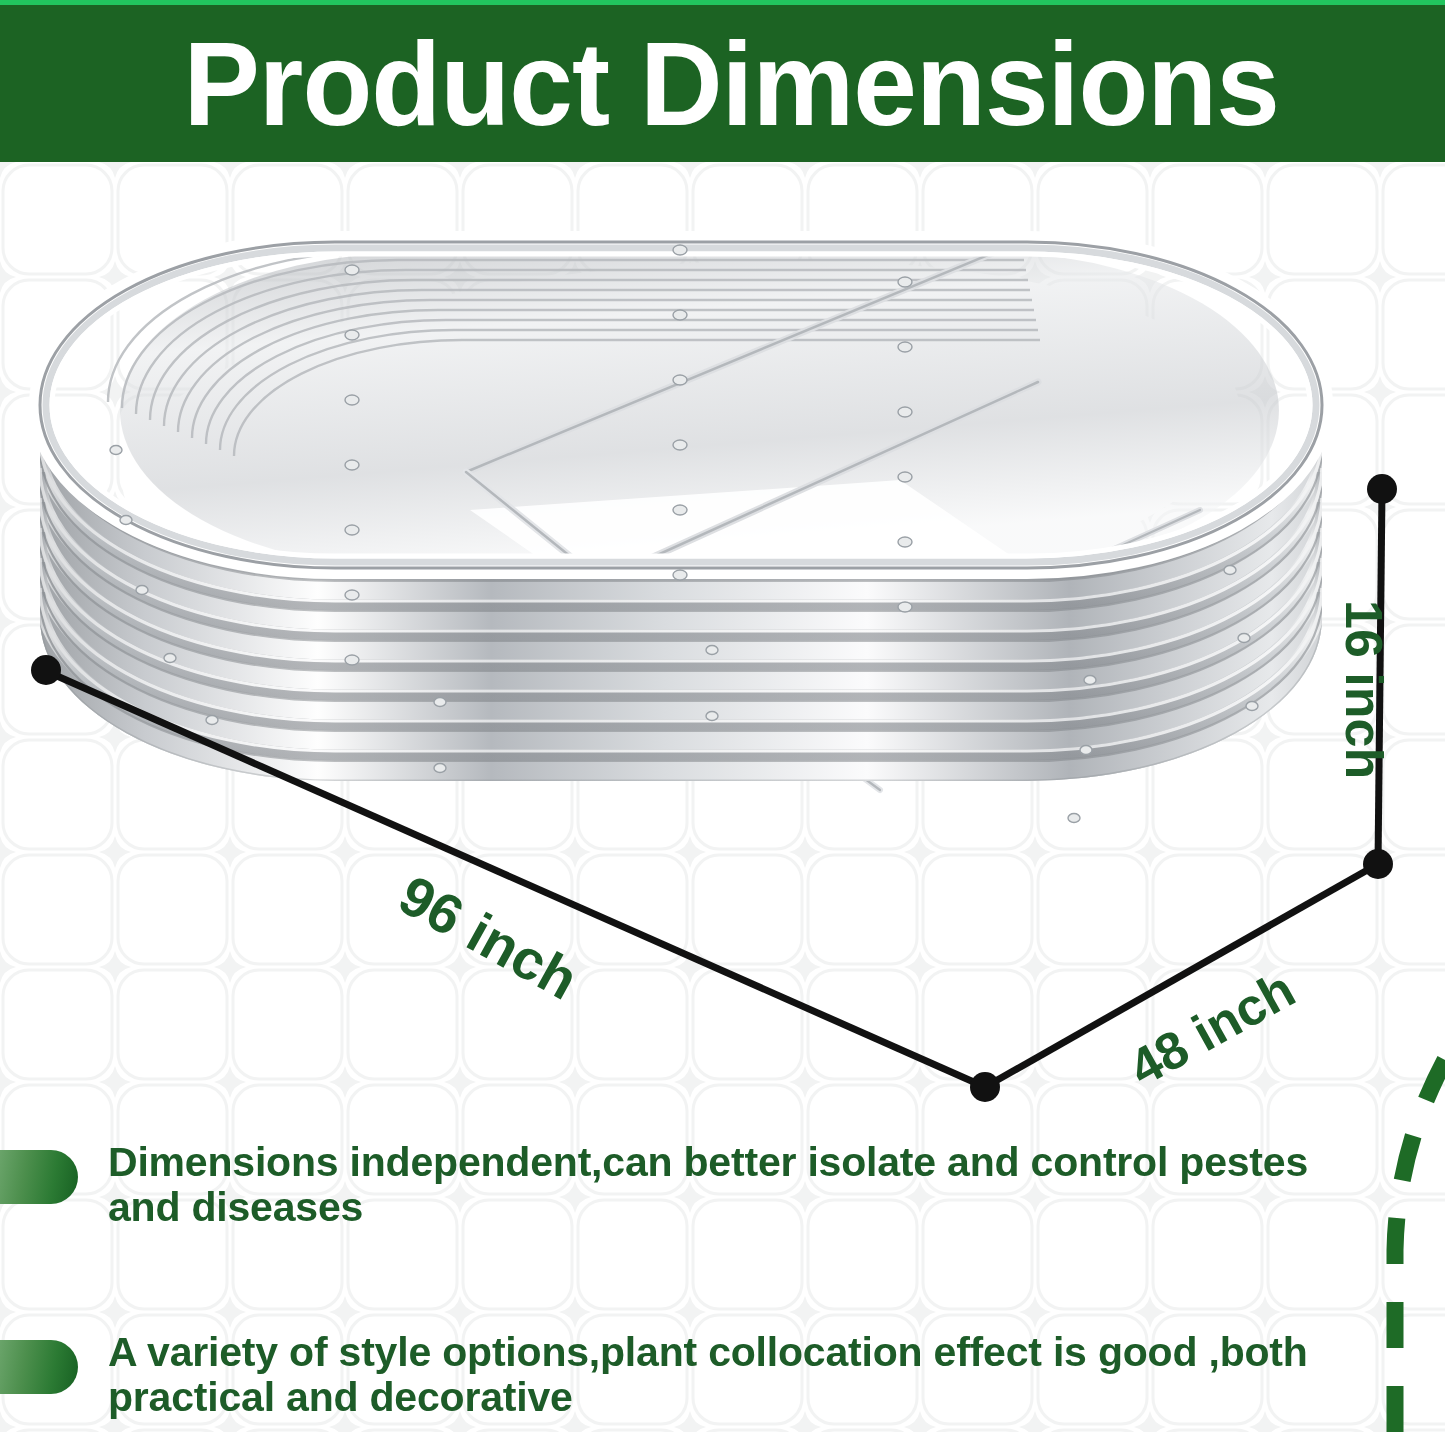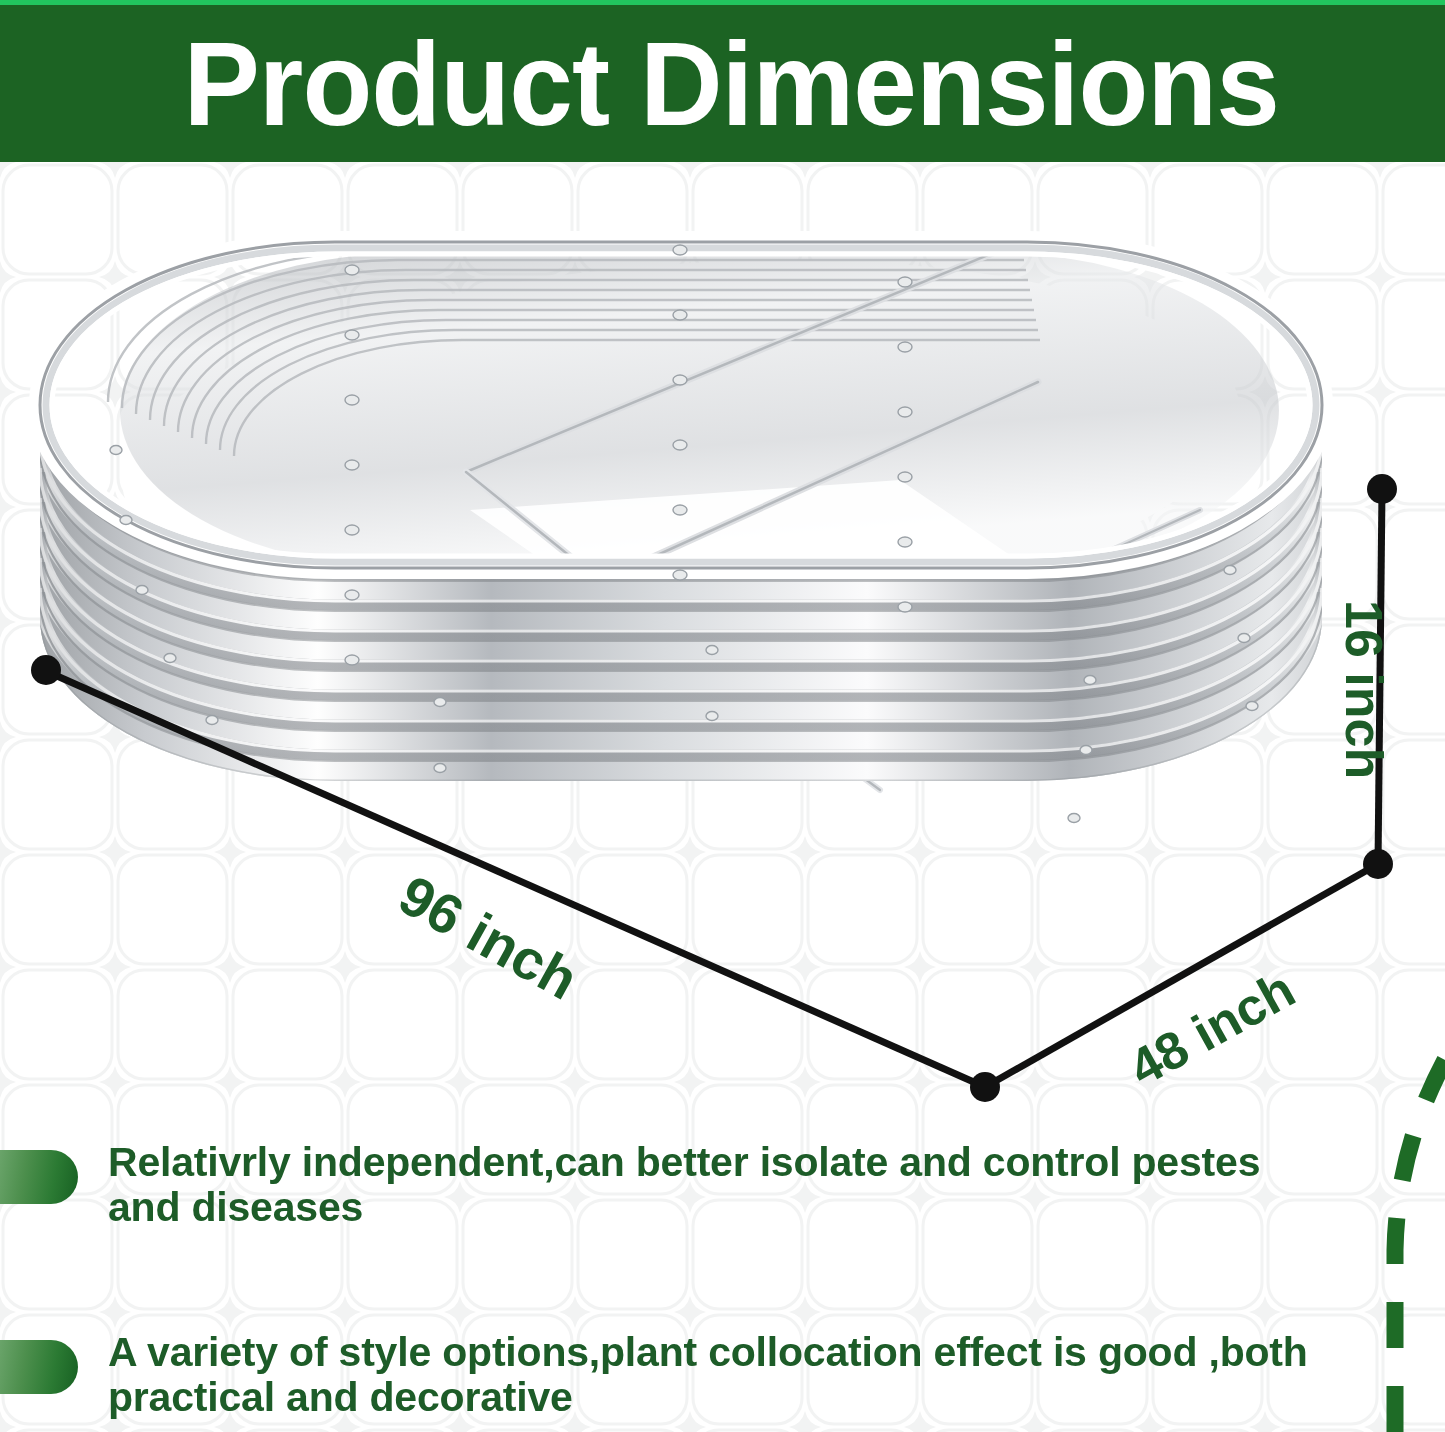--- a/index.html
+++ b/index.html
@@ -408,21 +408,21 @@
 
   <div class="dim-label" id="dim-label-96">96 inch</div>
   <div class="dim-label" id="dim-label-48">48 inch</div>
   <div class="dim-label" id="dim-label-16">16 inch</div>
 
   <div id="feature-list">
 
 
     <div class="feature-item" id="feature-item-1">
       <span class="feature-bullet"></span>
-      <span class="feature-text">Relativrly independent,can better isolate and control pestes and diseases</span>
+      <span class="feature-text">Dimensions independent,can better isolate and control pestes and diseases</span>
     </div>
 
     <div class="feature-item" id="feature-item-2">
       <span class="feature-bullet"></span>
       <span class="feature-text">A variety of style options,plant collocation effect  is good ,both practical and decorative</span>
     </div>
 
   </div>
 
 </div>

